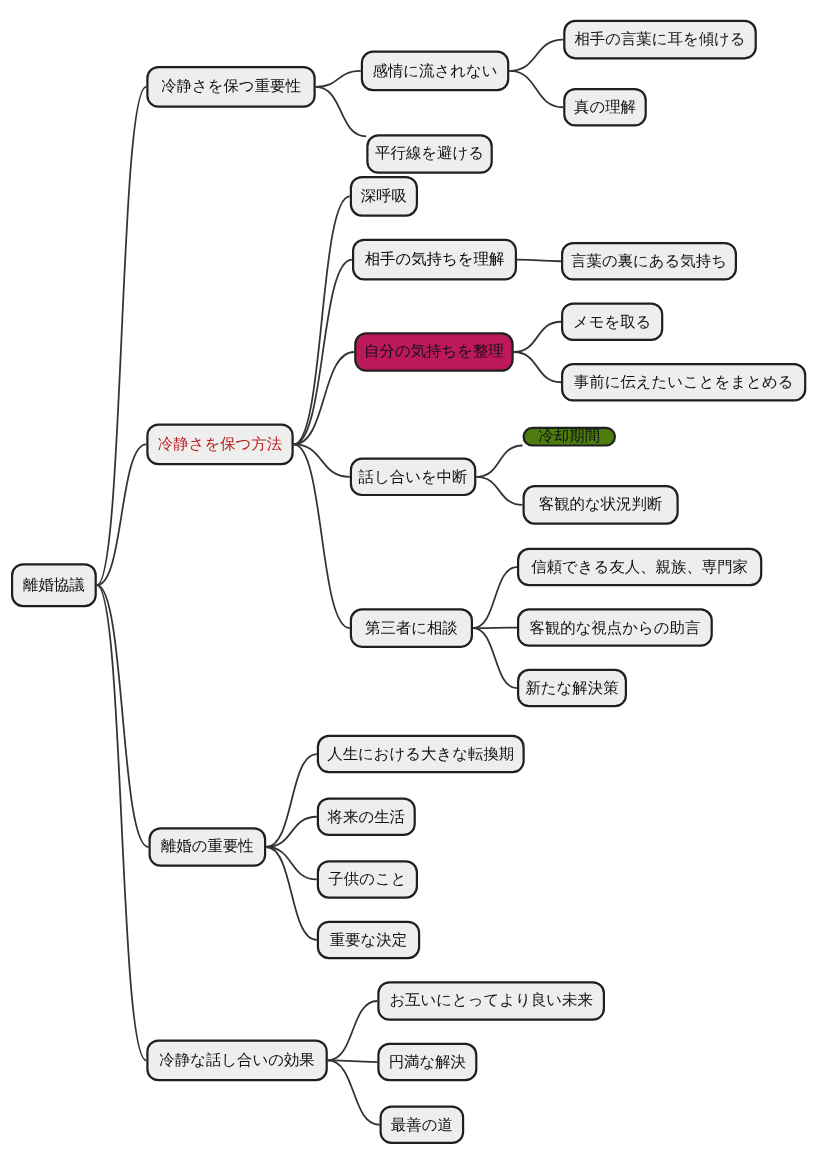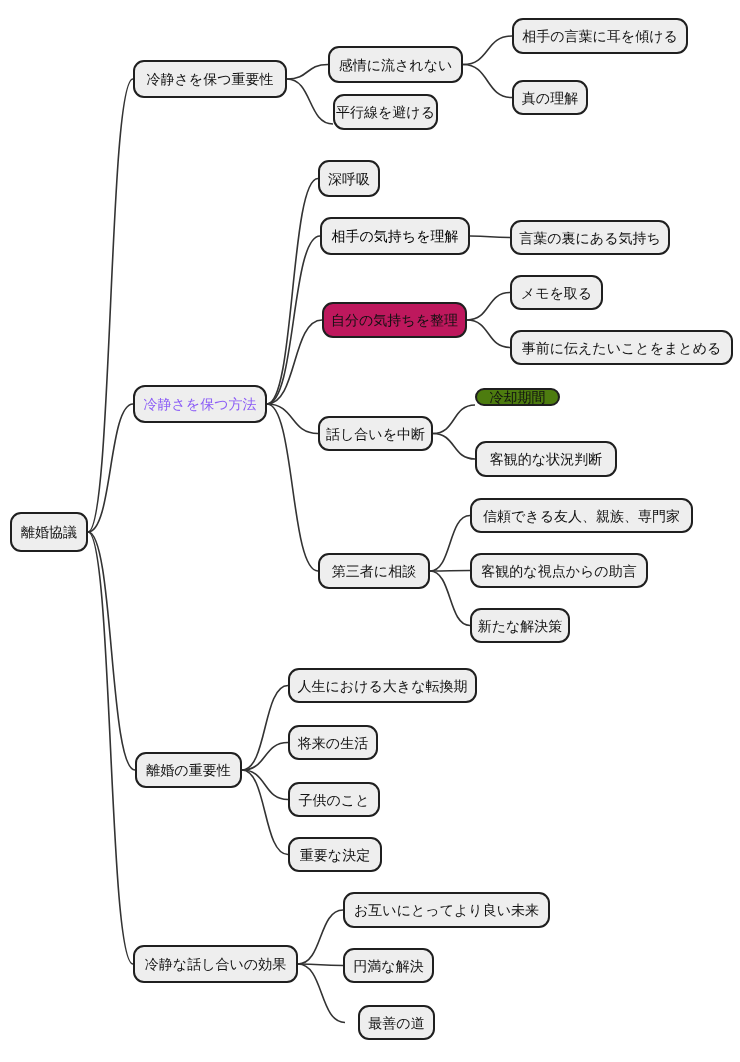--- a/index.html
+++ b/index.html
@@ -72,22 +72,22 @@
       <path d="M 298 964 C 322.75 964, 318.25 910, 343 910" fill="none" stroke="#333333" stroke-width="1.6"></path>
       <path d="M 298 964 C 322.75 964, 318.25 965.5, 343 965.5" fill="none" stroke="#333333" stroke-width="1.6"></path>
       <path d="M 298 964 C 323.85 964, 319.15 1022.5, 345 1022.5" fill="none" stroke="#333333" stroke-width="1.6"></path>
     </svg>
   <div id="node-layer">
       <div class="node" style="left: 10px; top: 512px; width: 78px; height: 40px; background: rgb(238, 238, 238); border-color: rgb(31, 31, 31); color: rgb(17, 17, 17);">離婚協議</div>
       <div class="node" style="left: 133px; top: 60px; width: 154px; height: 38px; background: rgb(238, 238, 238); border-color: rgb(31, 31, 31); color: rgb(17, 17, 17);">冷静さを保つ重要性</div>
       <div class="node" style="left: 328px; top: 46px; width: 135px; height: 37px; background: rgb(238, 238, 238); border-color: rgb(31, 31, 31); color: rgb(17, 17, 17);">感情に流されない</div>
       <div class="node" style="left: 512px; top: 18px; width: 176px; height: 36px; background: rgb(238, 238, 238); border-color: rgb(31, 31, 31); color: rgb(17, 17, 17);">相手の言葉に耳を傾ける</div>
       <div class="node" style="left: 512px; top: 80px; width: 76px; height: 35px; background: rgb(238, 238, 238); border-color: rgb(31, 31, 31); color: rgb(17, 17, 17);">真の理解</div>
-      <div class="node" style="left: 333px; top: 94px; width: 105px; height: 36px; background: rgb(238, 238, 238); border-color: rgb(31, 31, 31); color: rgb(17, 17, 17);">平行線を避ける</div>
-      <div class="node" style="left: 133px; top: 385px; width: 134px; height: 38px; background: rgb(238, 238, 238); border-color: rgb(31, 31, 31); color: #8b5cf6; border-radius: 12px;">冷静さを保つ方法</div>
+      <div class="node" style="left: 333px; top: 122px; width: 115px; height: 36px; background: rgb(238, 238, 238); border-color: rgb(31, 31, 31); color: rgb(17, 17, 17);">平行線を避ける</div>
+      <div class="node" style="left: 133px; top: 385px; width: 134px; height: 38px; background: rgb(238, 238, 238); border-color: rgb(31, 31, 31); color: #b91c1c;">冷静さを保つ方法</div>
       <div class="node" style="left: 318px; top: 160px; width: 62px; height: 37px; background: rgb(238, 238, 238); border-color: rgb(31, 31, 31); color: rgb(17, 17, 17);">深呼吸</div>
       <div class="node" style="left: 320px; top: 217px; width: 150px; height: 38px; background: rgb(238, 238, 238); border-color: rgb(31, 31, 31); color: #000000;">相手の気持ちを理解</div>
       <div class="node" style="left: 510px; top: 220px; width: 160px; height: 35px; background: rgb(238, 238, 238); border-color: rgb(31, 31, 31); color: rgb(17, 17, 17);">言葉の裏にある気持ち</div>
       <div class="node" style="left: 322px; top: 302px; width: 145px; height: 36px; background: #be185d; border-color: rgb(31, 31, 31); color: rgb(17, 17, 17);">自分の気持ちを整理</div>
       <div class="node" style="left: 510px; top: 275px; width: 93px; height: 35px; background: rgb(238, 238, 238); border-color: rgb(31, 31, 31); color: rgb(17, 17, 17);">メモを取る</div>
       <div class="node" style="left: 510px; top: 330px; width: 223px; height: 35px; background: rgb(238, 238, 238); border-color: rgb(31, 31, 31); color: rgb(17, 17, 17);">事前に伝えたいことをまとめる</div>
       <div class="node" style="left: 318px; top: 416px; width: 115px; height: 35px; background: rgb(238, 238, 238); border-color: rgb(31, 31, 31); color: rgb(17, 17, 17);">話し合いを中断</div>
       <div class="node" style="left: 475px; top: 388px; width: 85px; height: 18px; background: #4d7c0f; border-color: rgb(31, 31, 31); color: rgb(17, 17, 17);">冷却期間</div>
       <div class="node" style="left: 475px; top: 441px; width: 142px; height: 36px; background: rgb(238, 238, 238); border-color: rgb(31, 31, 31); color: rgb(17, 17, 17);">客観的な状況判断</div>
       <div class="node" style="left: 318px; top: 553px; width: 112px; height: 36px; background: rgb(238, 238, 238); border-color: rgb(31, 31, 31); color: rgb(17, 17, 17);">第三者に相談</div>
@@ -95,15 +95,15 @@
       <div class="node" style="left: 470px; top: 553px; width: 178px; height: 35px; background: rgb(238, 238, 238); border-color: rgb(31, 31, 31); color: rgb(17, 17, 17);">客観的な視点からの助言</div>
       <div class="node" style="left: 470px; top: 608px; width: 100px; height: 35px; background: rgb(238, 238, 238); border-color: rgb(31, 31, 31); color: rgb(17, 17, 17);">新たな解決策</div>
       <div class="node" style="left: 135px; top: 752px; width: 107px; height: 36px; background: rgb(238, 238, 238); border-color: rgb(31, 31, 31); color: rgb(17, 17, 17);">離婚の重要性</div>
       <div class="node" style="left: 288px; top: 668px; width: 189px; height: 35px; background: rgb(238, 238, 238); border-color: rgb(31, 31, 31); color: rgb(17, 17, 17);">人生における大きな転換期</div>
       <div class="node" style="left: 288px; top: 725px; width: 90px; height: 35px; background: rgb(238, 238, 238); border-color: rgb(31, 31, 31); color: rgb(17, 17, 17);">将来の生活</div>
       <div class="node" style="left: 288px; top: 782px; width: 92px; height: 35px; background: rgb(238, 238, 238); border-color: rgb(31, 31, 31); color: rgb(17, 17, 17);">子供のこと</div>
       <div class="node" style="left: 288px; top: 837px; width: 94px; height: 35px; background: rgb(238, 238, 238); border-color: rgb(31, 31, 31); color: rgb(17, 17, 17);">重要な決定</div>
       <div class="node" style="left: 133px; top: 945px; width: 165px; height: 38px; background: rgb(238, 238, 238); border-color: rgb(31, 31, 31); color: rgb(17, 17, 17);">冷静な話し合いの効果</div>
       <div class="node" style="left: 343px; top: 892px; width: 207px; height: 36px; background: rgb(238, 238, 238); border-color: rgb(31, 31, 31); color: rgb(17, 17, 17);">お互いにとってより良い未来</div>
       <div class="node" style="left: 343px; top: 948px; width: 91px; height: 35px; background: rgb(238, 238, 238); border-color: rgb(31, 31, 31); color: rgb(17, 17, 17);">円満な解決</div>
-      <div class="node" style="left: 345px; top: 1005px; width: 77px; height: 35px; background: rgb(238, 238, 238); border-color: rgb(31, 31, 31); color: rgb(17, 17, 17); margin-left: 13px;">最善の道</div>
+      <div class="node" style="left: 345px; top: 1005px; width: 77px; height: 35px; background: rgb(238, 238, 238); border-color: rgb(31, 31, 31); color: rgb(17, 17, 17);">最善の道</div>
     </div>
 </div>
 
 </body></html>

